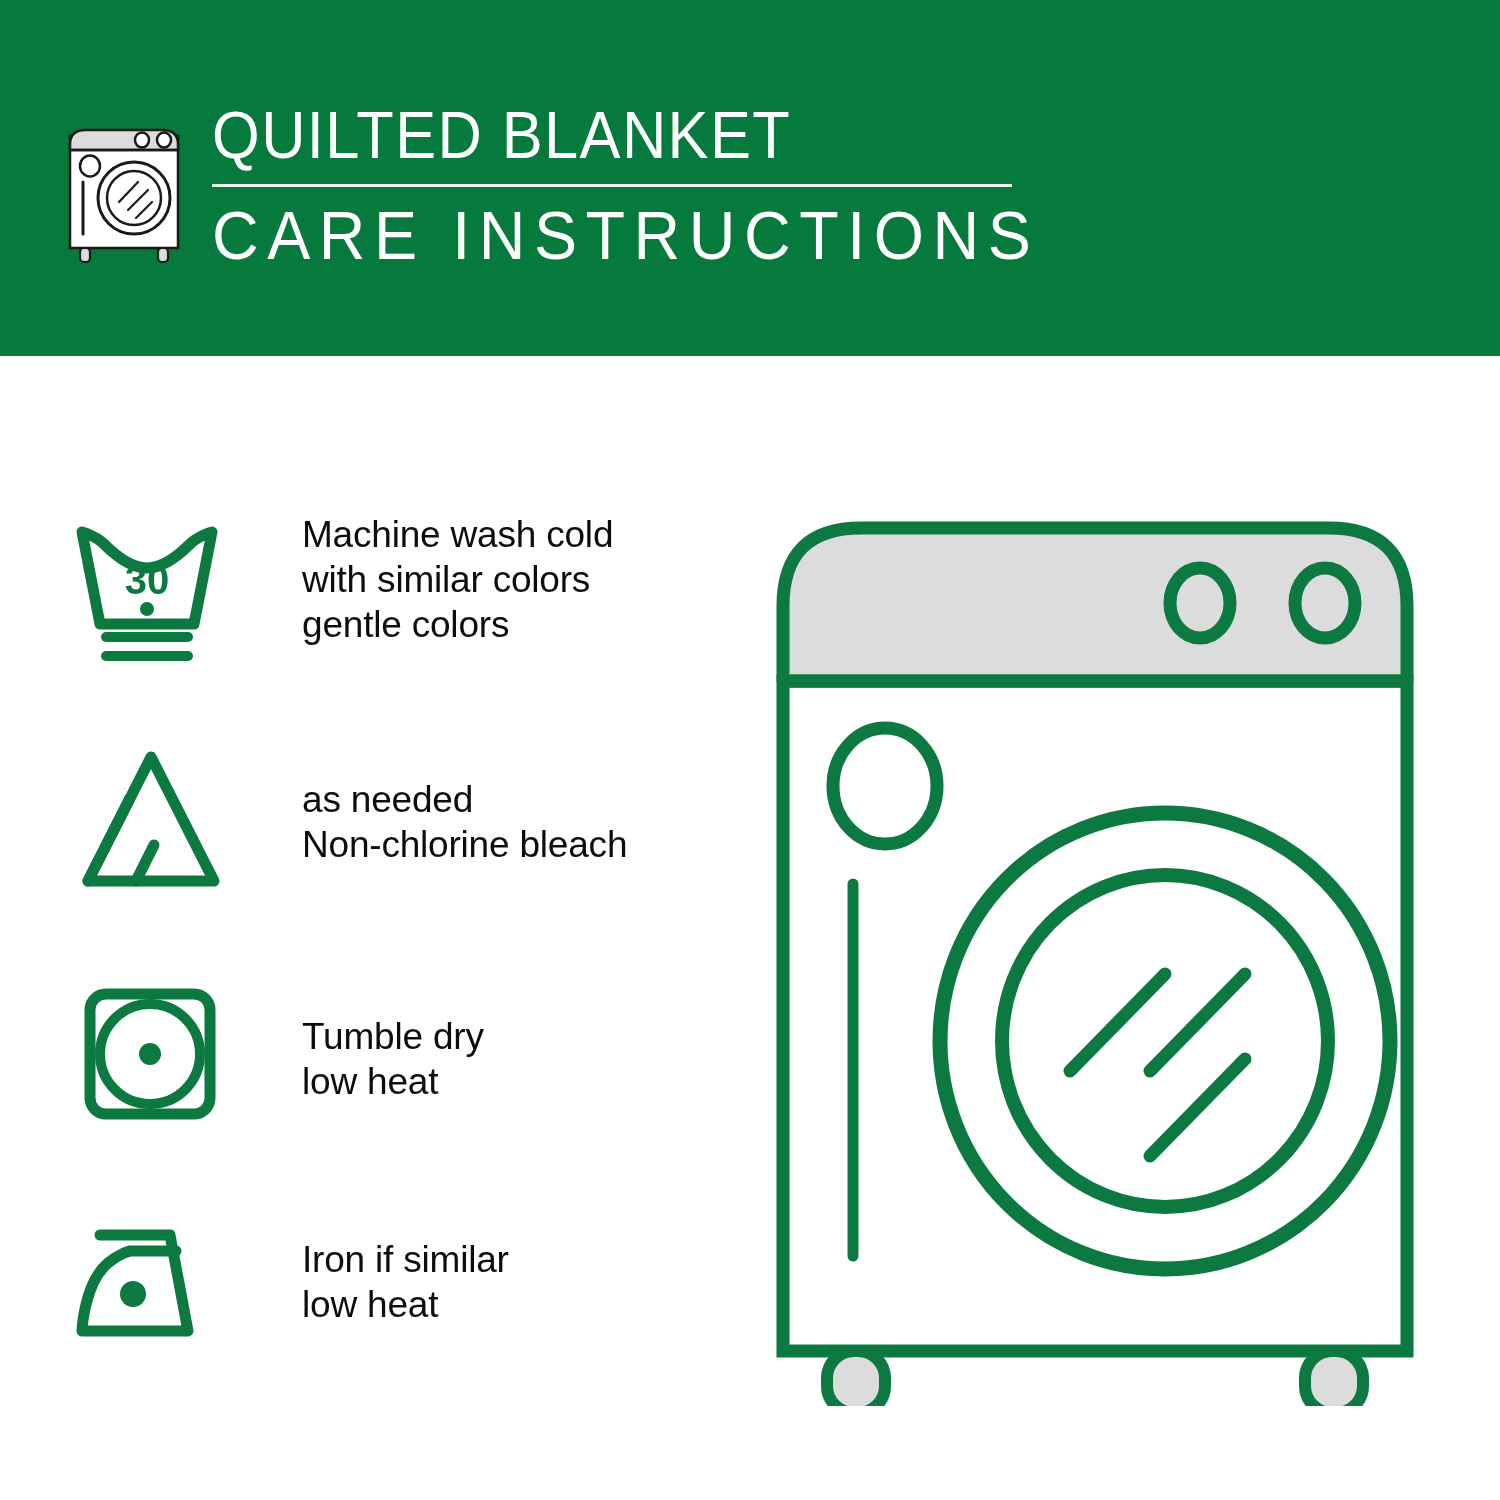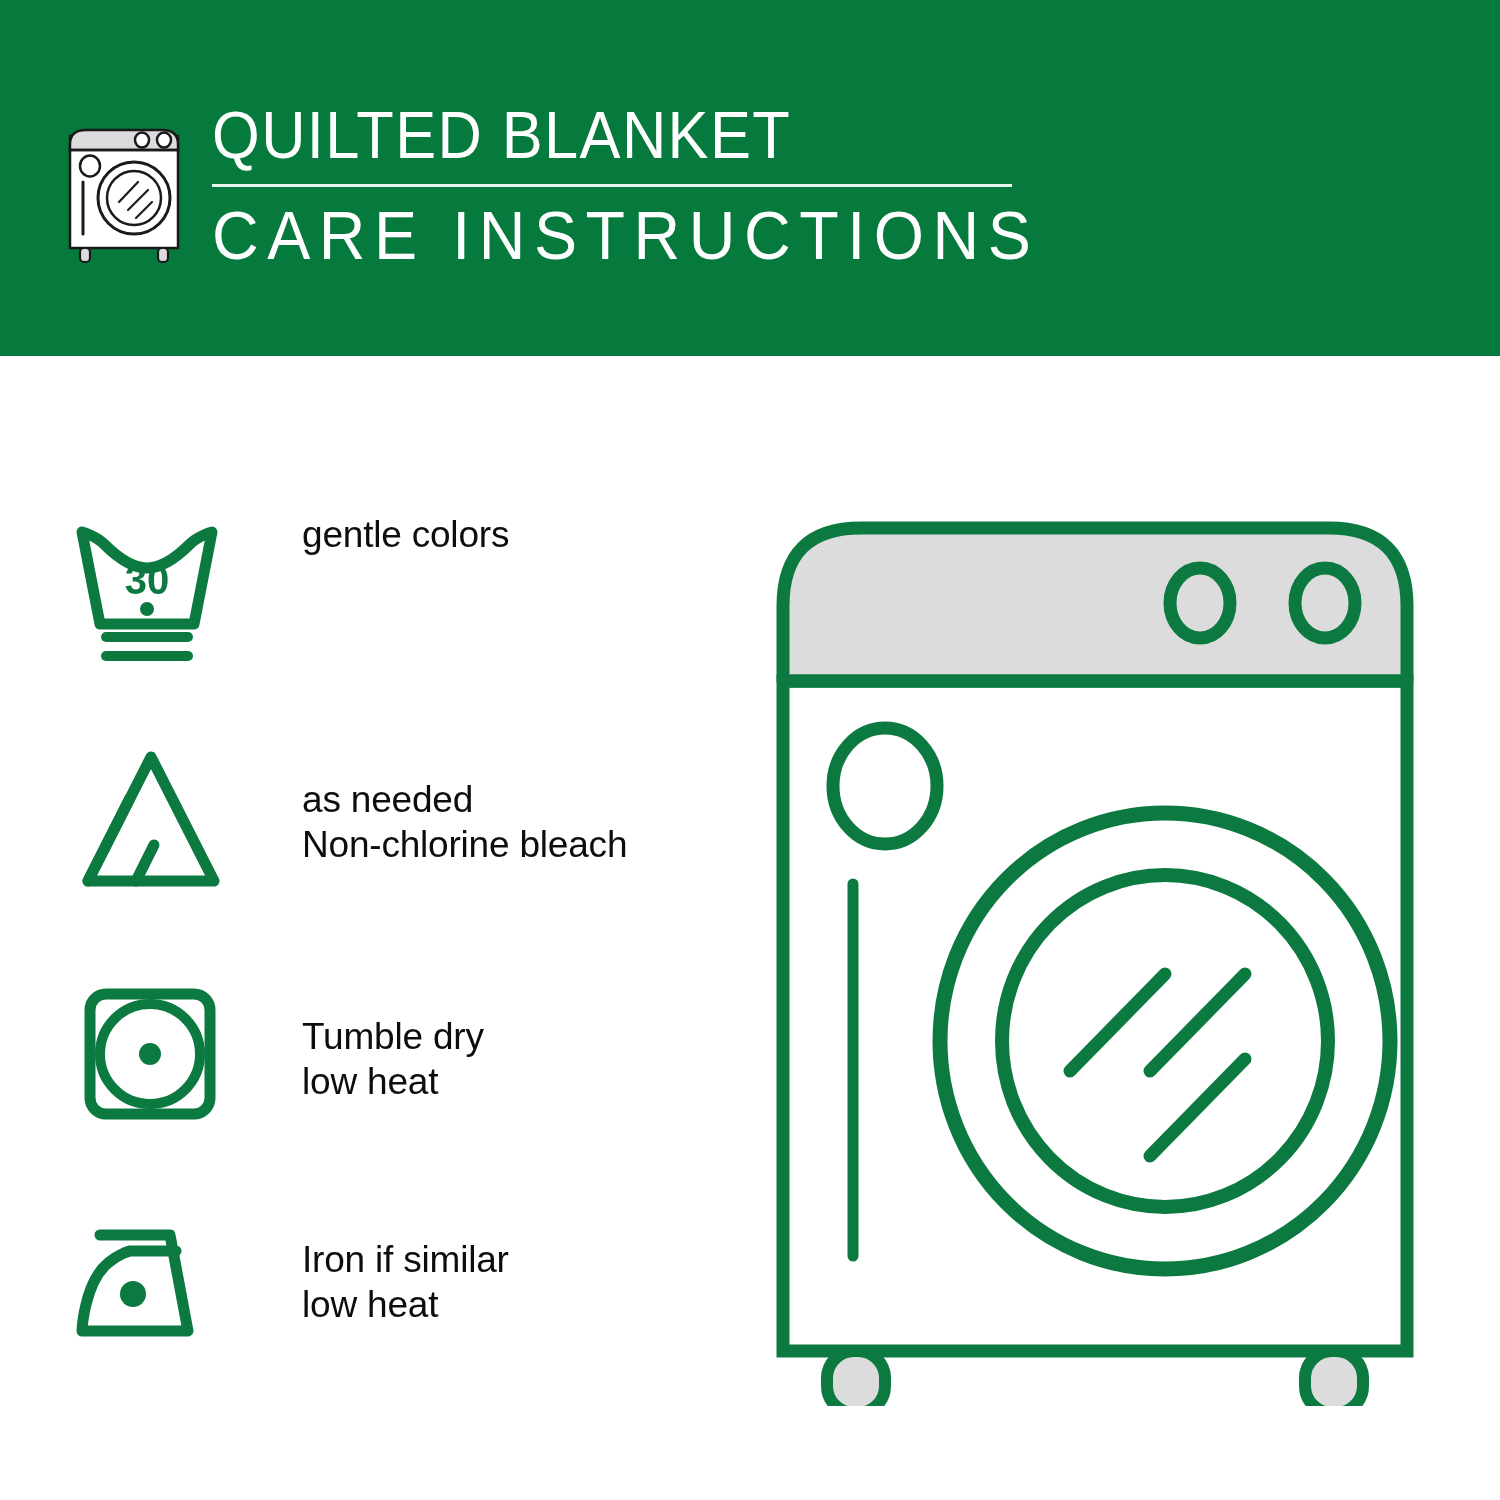--- a/index.html
+++ b/index.html
@@ -178,20 +178,22 @@
           </g>
           <text x="77" y="88" text-anchor="middle" font-family="'Liberation Sans', sans-serif" font-size="40" font-weight="700" fill="#0c7a40">30</text>
           <circle cx="77" cy="103" r="7" fill="#0c7a40"></circle>
           <g stroke="#0c7a40" stroke-width="10" stroke-linecap="round">
             <line x1="36" y1="131" x2="118" y2="131"></line>
             <line x1="36" y1="150" x2="118" y2="150"></line>
           </g>
         </svg>
       </span>
       <div class="care-label">
+        <div>Machine wash cold</div>
+        <div>with similar colors</div>
         <div>gentle colors</div>
       </div>
     </div>
 
     <div class="care-row row-bleach">
       <span class="care-symbol">
         <svg viewBox="0 0 170 160" xmlns="http://www.w3.org/2000/svg">
           <g fill="none" stroke="#0c7a40" stroke-width="11" stroke-linecap="round" stroke-linejoin="round">
             <path d="M18 140 L81 16 L144 140 Z"></path>
             <line x1="60" y1="57" x2="18" y2="140"></line>

